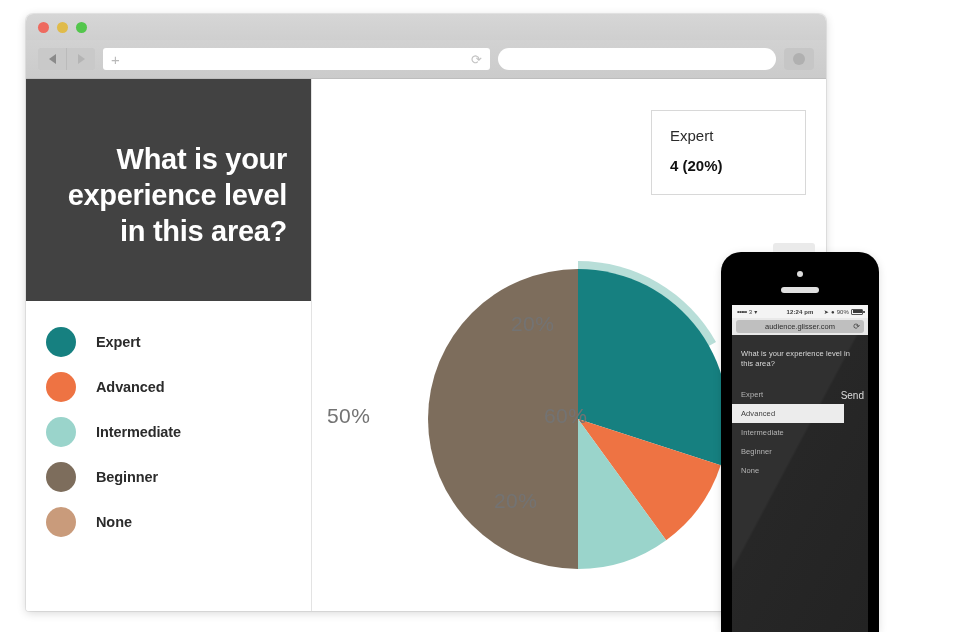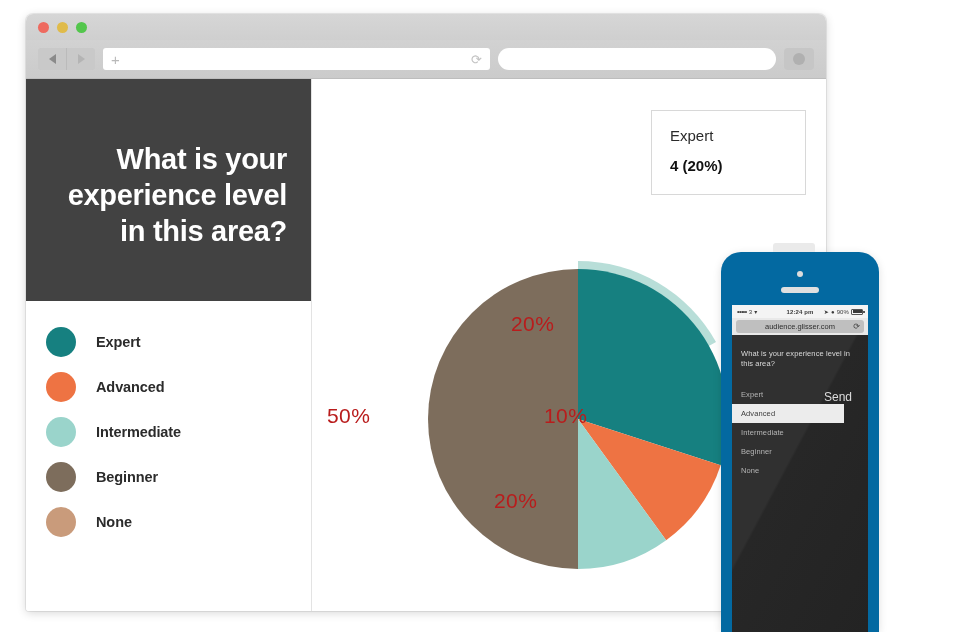--- a/index.html
+++ b/index.html
@@ -140,33 +140,33 @@
     border: 1px solid #d8d8d8;
     box-sizing: border-box;
     padding: 16px 0 0 18px;
     z-index: 5;
   }
   .tt-title { font-size: 15px; color: #2b2b2b; }
   .tt-value { font-size: 15px; color: #111; font-weight: bold; margin-top: 13px; }
 
   .slicelabel {
     position: absolute;
-    color: #b91c1c;
+    color: #737373;
     font-size: 21px;
     font-weight: normal;
     letter-spacing: 0.4px;
     white-space: nowrap;
   }
 
   
   .phone {
     position: absolute;
     left: 721px; top: 252px;
     width: 158px; height: 380px;
-    background: #0369a1;
+    background: #000000;
     border-radius: 20px 20px 0 0;
     box-shadow: 0 2px 9px rgba(0,0,0,0.13);
     z-index: 20;
   }
   .phone-topbtn {
     position: absolute;
     left: 52px; top: -9px;
     width: 42px; height: 9px;
     background: #eaeaea;
     border-radius: 3px 3px 0 0;
@@ -250,22 +250,22 @@
     color: #b5b5b5;
     letter-spacing: 0.1px;
   }
   .phone-opt.selected {
     background: #ececec;
     color: #3d3d3d;
     margin-right: 24px;
   }
   .phone-send {
     position: absolute;
-    right: 16px;
-    font-size: 12px;
+    right: 4px;
+    font-size: 10px;
     color: #dcdcdc;
   }
   .optrow { position: relative; }
 </style>
 </head>
 <body>
 
 <div id="stage">
 
   <div class="browser">
@@ -342,21 +342,21 @@
 
             <path d="M 266 340 L 266 190 A 150 150 0 0 1 408.67 448.6 Z" fill="#168080" style="display:none"></path>
             <path d="M 266 340 L 266 190 A 150 150 0 0 1 408.67 386.36 Z" fill="#168080"></path>
 
             <path d="M 266 340 L 408.67 386.36 A 150 150 0 0 1 354.15 461.18 Z" fill="#ee7343"></path>
 
             <path d="M 266 340 L 354.15 461.18 A 150 150 0 0 1 266 490 Z" fill="#9ad4cb"></path>
           </svg>
 
           <div class="slicelabel" style="left:199px; top:233px;">20%</div>
-          <div class="slicelabel" style="left:232px; top:325px;">10%</div>
+          <div class="slicelabel" style="left:232px; top:325px;">60%</div>
           <div class="slicelabel" style="left:182px; top:410px;">20%</div>
           <div class="slicelabel" style="left:15px; top:325px;">50%</div>
 
           <div class="tooltip">
             <div class="tt-title">Expert</div>
             <div class="tt-value">4 (20%)</div>
           </div>
         </div>
       </div>
 

